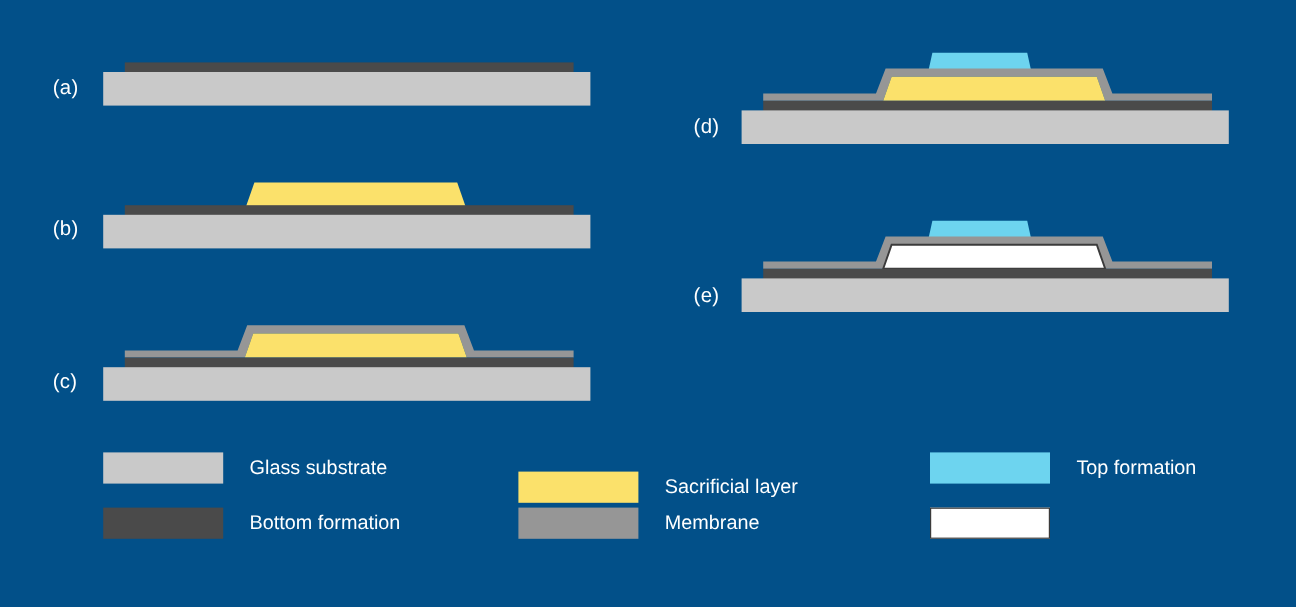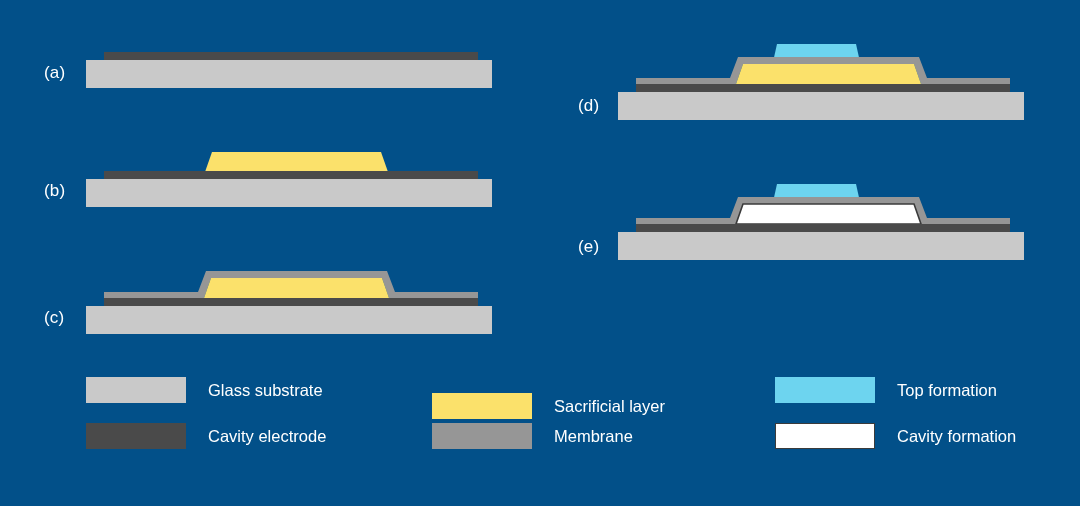--- a/index.html
+++ b/index.html
@@ -92,21 +92,21 @@
 
   <div id="legend">
 
     <div class="legend-col" style="left:86px;">
       <div class="legend-row" style="top:9px;">
         <span class="swatch" style="background:#c9c9c9;"></span>
         <span class="legend-text">Glass substrate</span>
       </div>
       <div class="legend-row" style="top:55px;">
         <span class="swatch" style="background:#4a4a4a;"></span>
-        <span class="legend-text">Cavity electrode</span>
+        <span class="legend-text">Bottom formation</span>
       </div>
     </div>
 
     <div class="legend-col" style="left:432px;">
       <div class="legend-row" style="top:9px;margin-top:16px;">
         <span class="swatch" style="background:#fbe16b;"></span>
         <span class="legend-text">Sacrificial layer</span>
       </div>
       <div class="legend-row" style="top:55px;">
         <span class="swatch" style="background:#969696;"></span>
@@ -114,19 +114,18 @@
       </div>
     </div>
 
     <div class="legend-col" style="left:775px;">
       <div class="legend-row" style="top:9px;">
         <span class="swatch" style="background:#6dd4ef;"></span>
         <span class="legend-text">Top formation</span>
       </div>
       <div class="legend-row" style="top:55px;">
         <span class="swatch" style="background:#ffffff;border:1.5px solid #3b3b3b;"></span>
-        <span class="legend-text">Cavity formation</span>
       </div>
     </div>
 
   </div>
 
 </div>
 
 </body></html>

